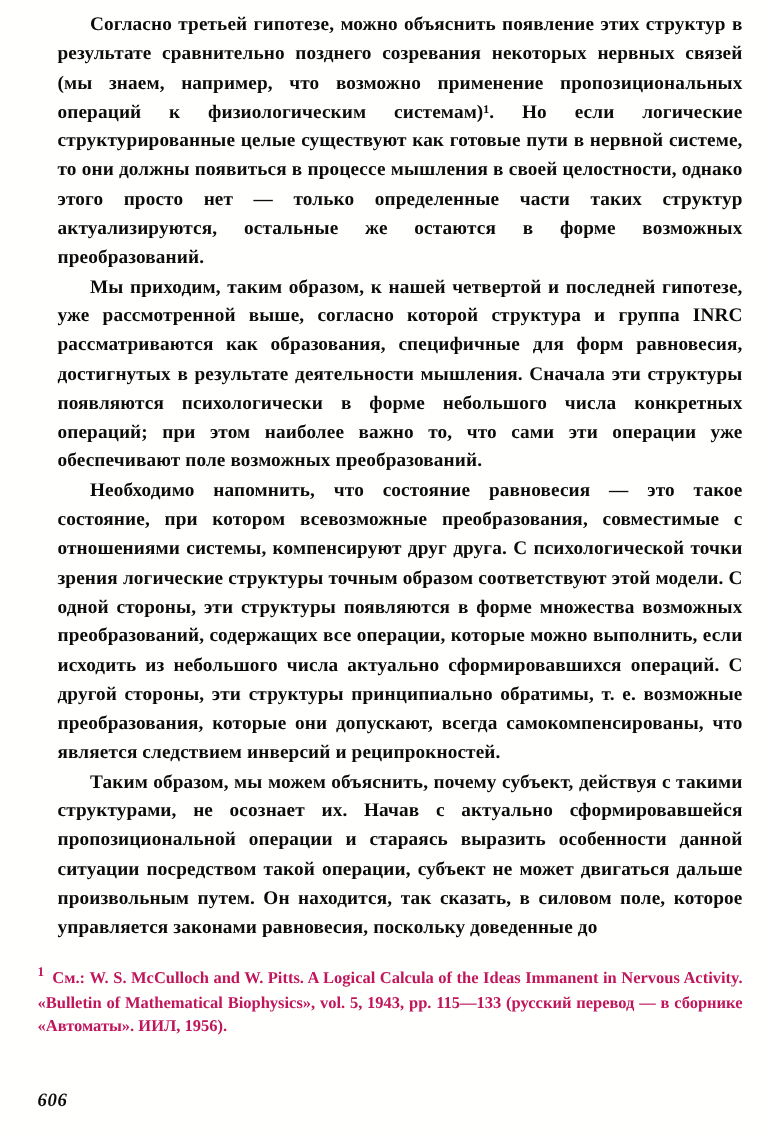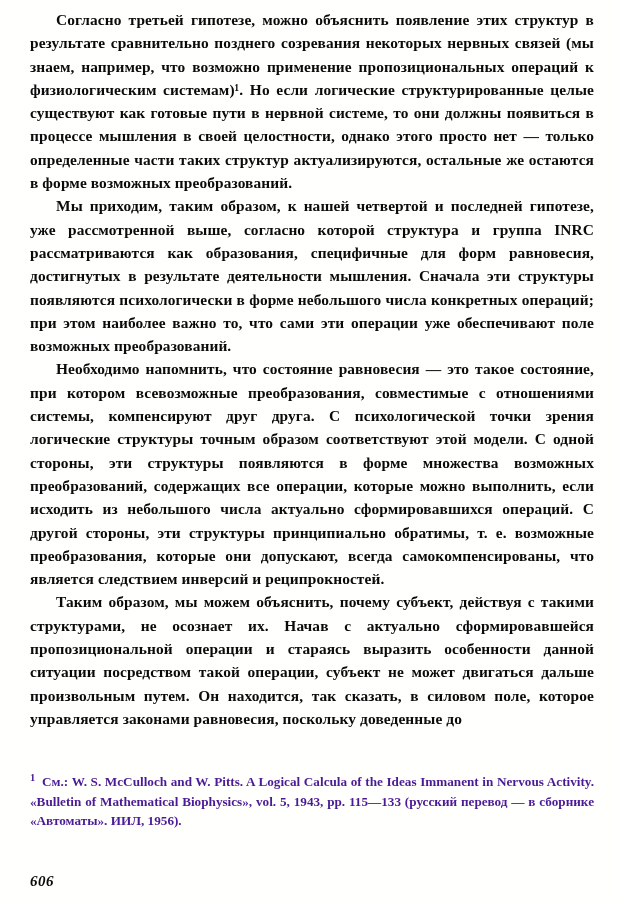--- a/index.html
+++ b/index.html
@@ -25,39 +25,40 @@
     filter: contrast(1.02);
   }
   .body-text {
     font-size: 15.4px;
     line-height: 23.3px;
     text-align: justify;
     text-justify: inter-word;
     letter-spacing: 0.1px;
     color: #0d0d0d;
     font-weight: 600;
+    margin-left: 16px;
   }
   p.para {
     margin: 0;
     text-indent: 26px;
   }
   p.para + p.para {
     margin-top: 0px;
   }
   .footnote-zone {
     position: absolute;
     left: 30px;
     right: 26px;
     top: 772px;
   }
   .footnote {
     font-size: 13.2px;
     line-height: 19.6px;
     text-align: justify;
-    color: #4c1d95;
+    color: #be185d;
     font-weight: 600;
   }
   .footnote .marker {
     font-size: 10.5px;
     vertical-align: super;
     line-height: 0;
     margin-right: 3px;
   }
   .footnote-body {
     display: inline;

